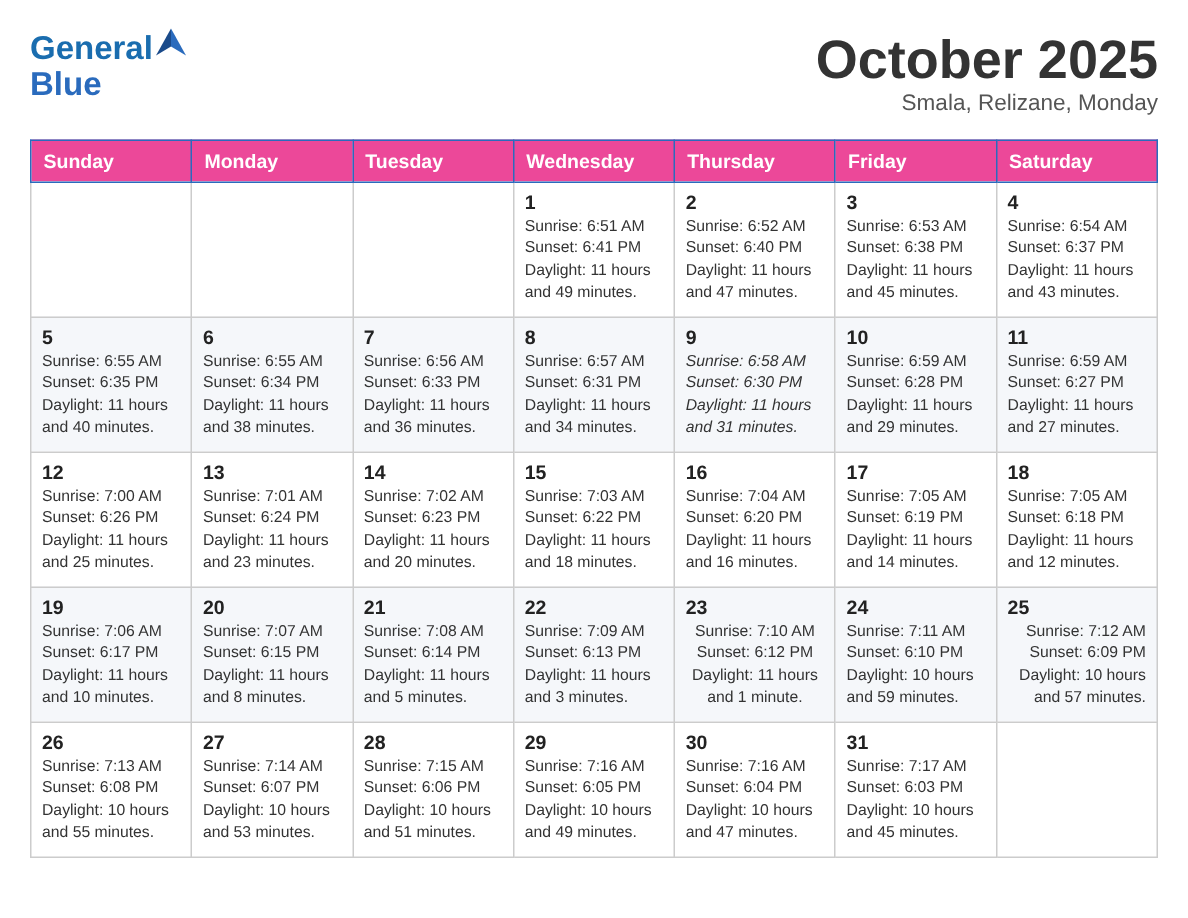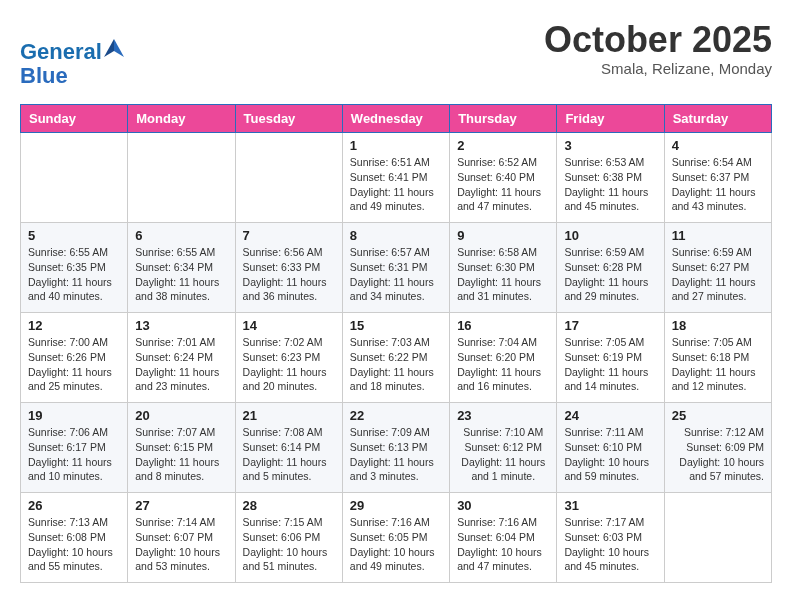--- a/index.html
+++ b/index.html
@@ -12,21 +12,20 @@
     }
     .header {
       display: flex;
       align-items: flex-start;
       justify-content: space-between;
       margin-bottom: 16px;
     }
     .logo {
       display: flex;
       align-items: center;
-      margin-top: 20px;
     }
     .logo-text {
       font-size: 22px;
       font-weight: bold;
       color: #333;
       line-height: 1.1;
     }
     .logo-text span {
       color: #1a6daf;
     }
@@ -171,21 +170,21 @@
 Daylight: 11 hours and 36 minutes.</div>
         </td>
         <td>
           <span class="day-num">8</span>
           <div class="day-info" style="white-space: pre-line;">Sunrise: 6:57 AM
 Sunset: 6:31 PM
 Daylight: 11 hours and 34 minutes.</div>
         </td>
         <td>
           <span class="day-num">9</span>
-          <div class="day-info" style="white-space: pre-line;">Sunrise: 6:58 AM
+          <div class="day-info" style="white-space: pre-line; font-style: italic;">Sunrise: 6:58 AM
 Sunset: 6:30 PM
 Daylight: 11 hours and 31 minutes.</div>
         </td>
         <td>
           <span class="day-num">10</span>
           <div class="day-info" style="white-space: pre-line;">Sunrise: 6:59 AM
 Sunset: 6:28 PM
 Daylight: 11 hours and 29 minutes.</div>
         </td>
         <td>

